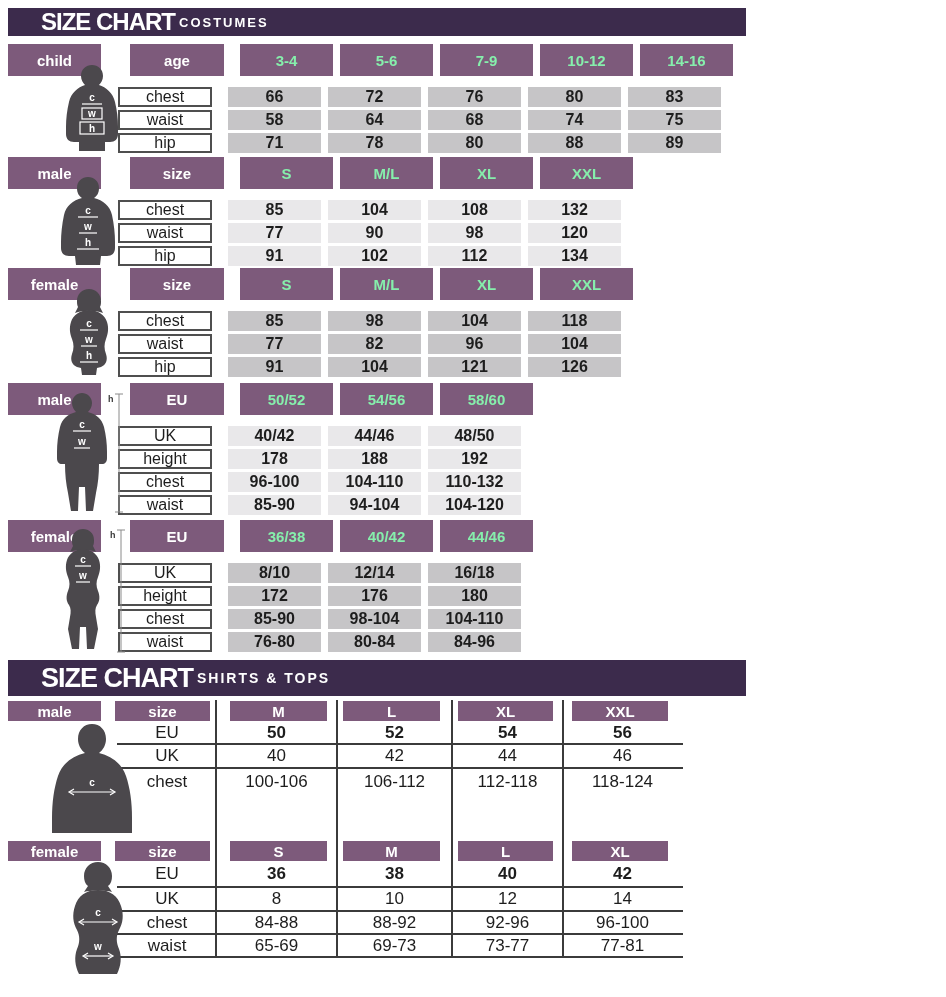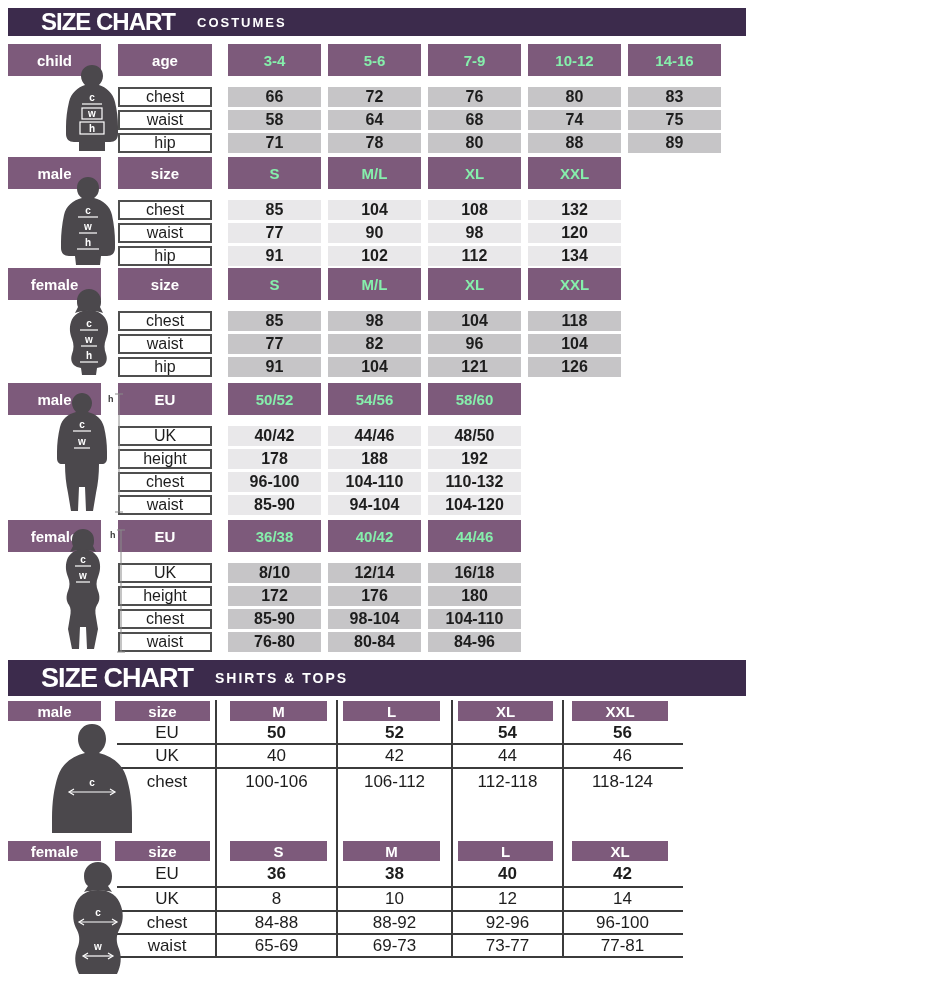--- a/index.html
+++ b/index.html
@@ -2,29 +2,29 @@
 <html><head>
 <meta charset="utf-8">
 <style>
   html,body{margin:0;padding:0;background:#fff;}
   #root{position:relative;width:946px;height:997px;background:#fff;overflow:hidden;
         font-family:"Liberation Sans",sans-serif;}
   
   .bar{position:absolute;left:8px;width:719px;background:#3c2b4c;color:#fff;
        display:flex;align-items:center;padding-left:19px;}
   .bar .t1{font-weight:700;letter-spacing:-1px;margin-left:14px;white-space:nowrap;}
-  .bar .t2{font-weight:700;letter-spacing:2px;margin-left:22px;white-space:nowrap;}
+  .bar .t2{font-weight:700;letter-spacing:2px;margin-left:4px;white-space:nowrap;}
   .bar1{top:8px;height:28px;} .bar1 .t1{font-size:24px;} .bar1 .t2{font-size:13px;}
   .bar2{top:660px;height:36px;} .bar2 .t1{font-size:27px;} .bar2 .t2{font-size:14px;}
   
   .sec{position:absolute;left:0;width:946px;}
   .hrow{display:flex;height:32px;}
   .gbox{width:93px;margin-left:8px;background:#7d5a7b;color:#fff;font-size:15px;font-weight:700;
         display:flex;align-items:center;justify-content:center;}
-  .lhead{width:94px;margin-left:17px;background:#7d5a7b;color:#fff;font-size:15px;font-weight:700;
+  .lhead{width:94px;margin-left:29px;background:#7d5a7b;color:#fff;font-size:15px;font-weight:700;
         display:flex;align-items:center;justify-content:center;}
   .chead{width:93px;margin-left:7px;background:#7d5a7b;color:#86efac;font-size:15px;font-weight:700;
         display:flex;align-items:center;justify-content:center;}
   .chead.c1{margin-left:16px;}
   .trows{margin-top:11px;}
   .trow{display:flex;height:20px;margin-bottom:3px;}
   .rlabel{box-sizing:border-box;width:94px;margin-left:118px;background:#fff;border:2px solid #4f4f4f;
         font-size:16px;color:#1d1d1d;display:flex;align-items:center;justify-content:center;}
   .cell{width:93px;margin-left:7px;font-size:16px;font-weight:700;color:#1d1d1d;
         display:flex;align-items:center;justify-content:center;}

